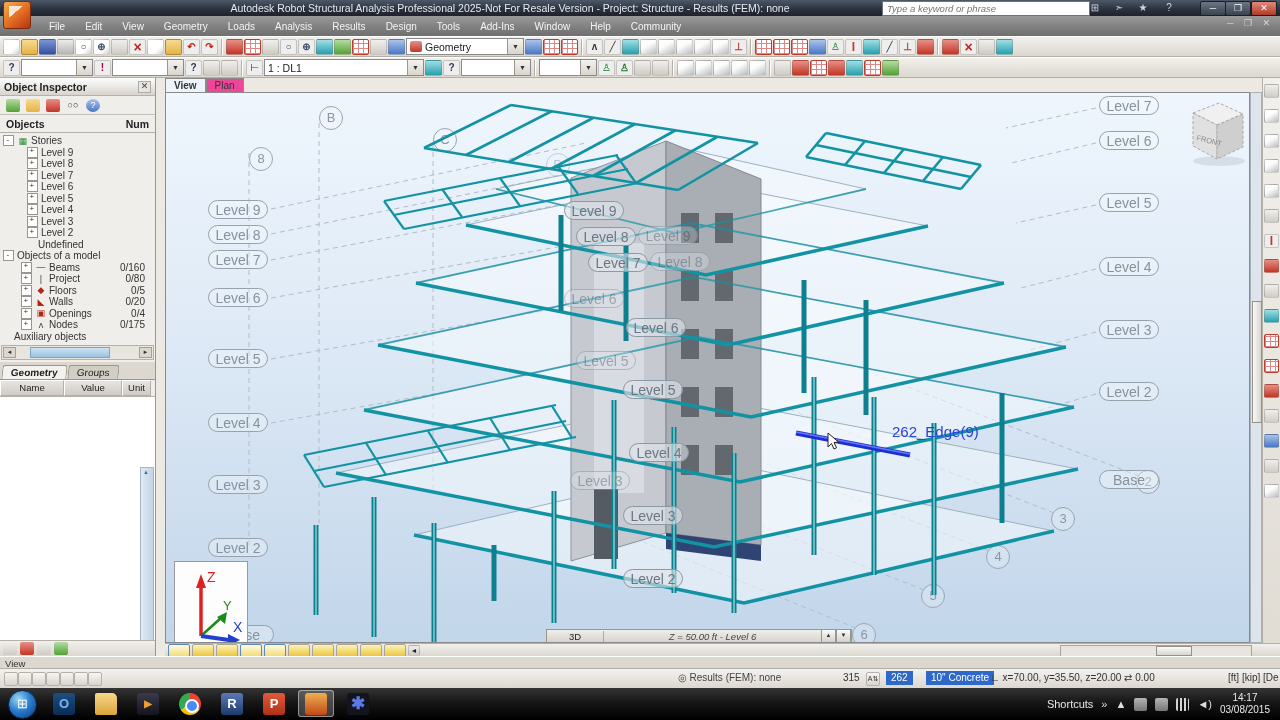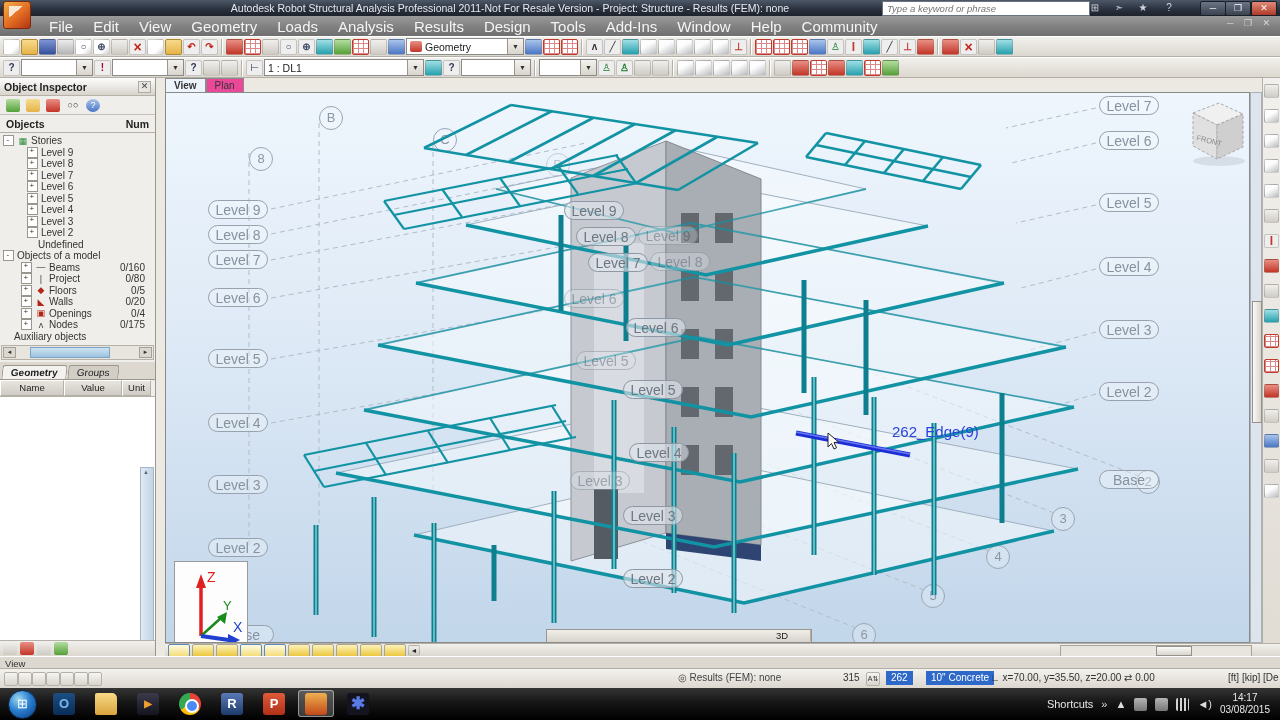--- a/index.html
+++ b/index.html
@@ -19,21 +19,21 @@
   .t-ic{position:absolute;top:2px;width:14px;height:12px;border-radius:2px;color:#cfd6e2;font-size:10px;
     line-height:12px;text-align:center;}
   .winbtn{position:absolute;top:1px;width:24px;height:13px;border:1px solid #1a1e26;border-radius:2px;
     color:#fff;font-size:9px;line-height:12px;text-align:center;
     background:linear-gradient(#6a7586,#3a424f);}
   .winbtn.close{background:linear-gradient(#e08a7a,#b03a28);}
   
   .menubar{position:absolute;left:0;top:16px;width:1280px;height:20px;
     background:linear-gradient(180deg,#9a9a9a,#7e7e7e 60%,#6f6f6f);display:flex;align-items:center;
     padding-left:40px;box-sizing:border-box;gap:2px;}
-  .menu-item{color:#f4f4f4;font-size:15px;padding:2px 9px;cursor:default;}
+  .menu-item{color:#f4f4f4;font-size:10px;padding:2px 9px;cursor:default;}
   .mdi-ctl{position:absolute;right:6px;top:18px;color:#d8d8d8;font-size:9px;letter-spacing:4px;}
   
   .tbrow{position:absolute;left:0;width:1280px;height:21px;background:linear-gradient(#f2f0ec,#dcd8d0);
     border-top:1px solid #fff;border-bottom:1px solid #b3afa6;display:flex;align-items:center;
     padding-left:3px;box-sizing:border-box;gap:1px;}
   .tb1{top:36px;} .tb2{top:57px;}
   .chip{width:17px;height:16px;border:1px solid rgba(120,115,105,.35);border-radius:2px;flex:0 0 auto;
     display:flex;align-items:center;justify-content:center;font-size:10px;box-sizing:border-box;background:#eee;}
   .sep{width:1px;height:16px;background:#b5b1a8;border-right:1px solid #fff;margin:0 2px;flex:0 0 auto;}
   .i-page{background:linear-gradient(135deg,#fff 65%,#cfcfcf);}
@@ -117,22 +117,22 @@
     color:#8b96a4;font-size:13px;line-height:21px;text-align:center;background:rgba(245,249,253,.25);z-index:1;}
   .pill{position:absolute;height:19px;min-width:60px;border:1.6px solid #98a2ae;border-radius:11px;
     color:#8792a0;font-size:14px;line-height:18px;text-align:center;background:rgba(244,248,252,.35);
     padding:0 4px;z-index:3;box-sizing:border-box;}
   .pill.center{background:rgba(222,228,234,.62);color:#6d7683;border-color:#8d98a4;z-index:3;}
   .pill.dim{opacity:.55;}
   .model{position:absolute;left:0;top:0;z-index:2;}
   .axisbox{position:absolute;left:8px;top:468px;width:72px;height:80px;background:#fdfdfd;
     border:1px solid #9a9a9a;z-index:4;}
   .vcube{position:absolute;left:1015px;top:4px;z-index:4;}
-  .dbar{position:absolute;left:380px;top:536px;width:266px;height:14px;background:linear-gradient(#f0eeea,#d8d4cc);
-    border:1px solid #9a968e;display:flex;align-items:flex-end;z-index:4;box-sizing:border-box;font-size:9.5px;flex-direction:column;}
+  .dbar{position:absolute;left:380px;top:536px;width:306px;height:14px;background:linear-gradient(#f0eeea,#d8d4cc);
+    border:1px solid #9a968e;display:flex;align-items:center;z-index:4;box-sizing:border-box;font-size:9.5px;}
   .dbar .m{width:56px;text-align:center;border-right:1px solid #b0aca4;}
   .dbar .l{flex:1;text-align:center;font-style:italic;color:#444;}
   .dbar .sp{width:13px;height:12px;border:1px solid #9a968e;background:linear-gradient(#fafafa,#d5d1c9);
     font-size:6px;line-height:11px;text-align:center;color:#333;}
   .vscroll{position:absolute;left:1250px;top:92px;width:12px;height:551px;background:#dde4ec;
     border:1px solid #a8b2bd;box-sizing:border-box;z-index:6;}
   .vscroll .th{position:absolute;left:1px;top:208px;width:8px;height:120px;background:linear-gradient(90deg,#fafaf8,#d8d5ce);
     border:1px solid #95918a;}
   .righttools{position:absolute;left:1262px;top:78px;width:18px;height:578px;background:linear-gradient(#f2f0ec,#e0dcd4);
     border-left:1px solid #b3afa6;display:flex;flex-direction:column;align-items:center;gap:11px;padding-top:6px;box-sizing:border-box;}
@@ -183,21 +183,21 @@
   .tray-ic{width:13px;height:13px;border-radius:2px;background:linear-gradient(#cfcfcf,#8a8a8a);opacity:.85;}
   .tray-ic.bars{background:repeating-linear-gradient(90deg,#e8e8e8 0 2px,transparent 2px 4px);opacity:.9;}
   .clock{font-size:10px;line-height:1.25;text-align:center;}
 </style>
 </head>
 <body>
 
 <div id="screen">
 
   <div class="titlebar">
-    <div class="title-text">Autodesk Robot Structural Analysis Professional 2011-Not For Resale Version - Project: Structure - Results (FEM): none</div>
+    <div class="title-text">Autodesk Robot Structural Analysis Professional 2025-Not For Resale Version - Project: Structure - Results (FEM): none</div>
     <input class="tsearch" placeholder="Type a keyword or phrase" style="">
     <span class="t-ic" style="left:1088px">⊞</span>
     <span class="t-ic" style="left:1112px">➣</span>
     <span class="t-ic" style="left:1136px">★</span>
     <span class="t-ic" style="left:1162px">?</span>
     <span class="winbtn" style="right:54px">─</span>
     <span class="winbtn" style="right:29px">❐</span>
     <span class="winbtn close" style="right:3px">✕</span>
   </div>
   <div class="app-icon"></div>

